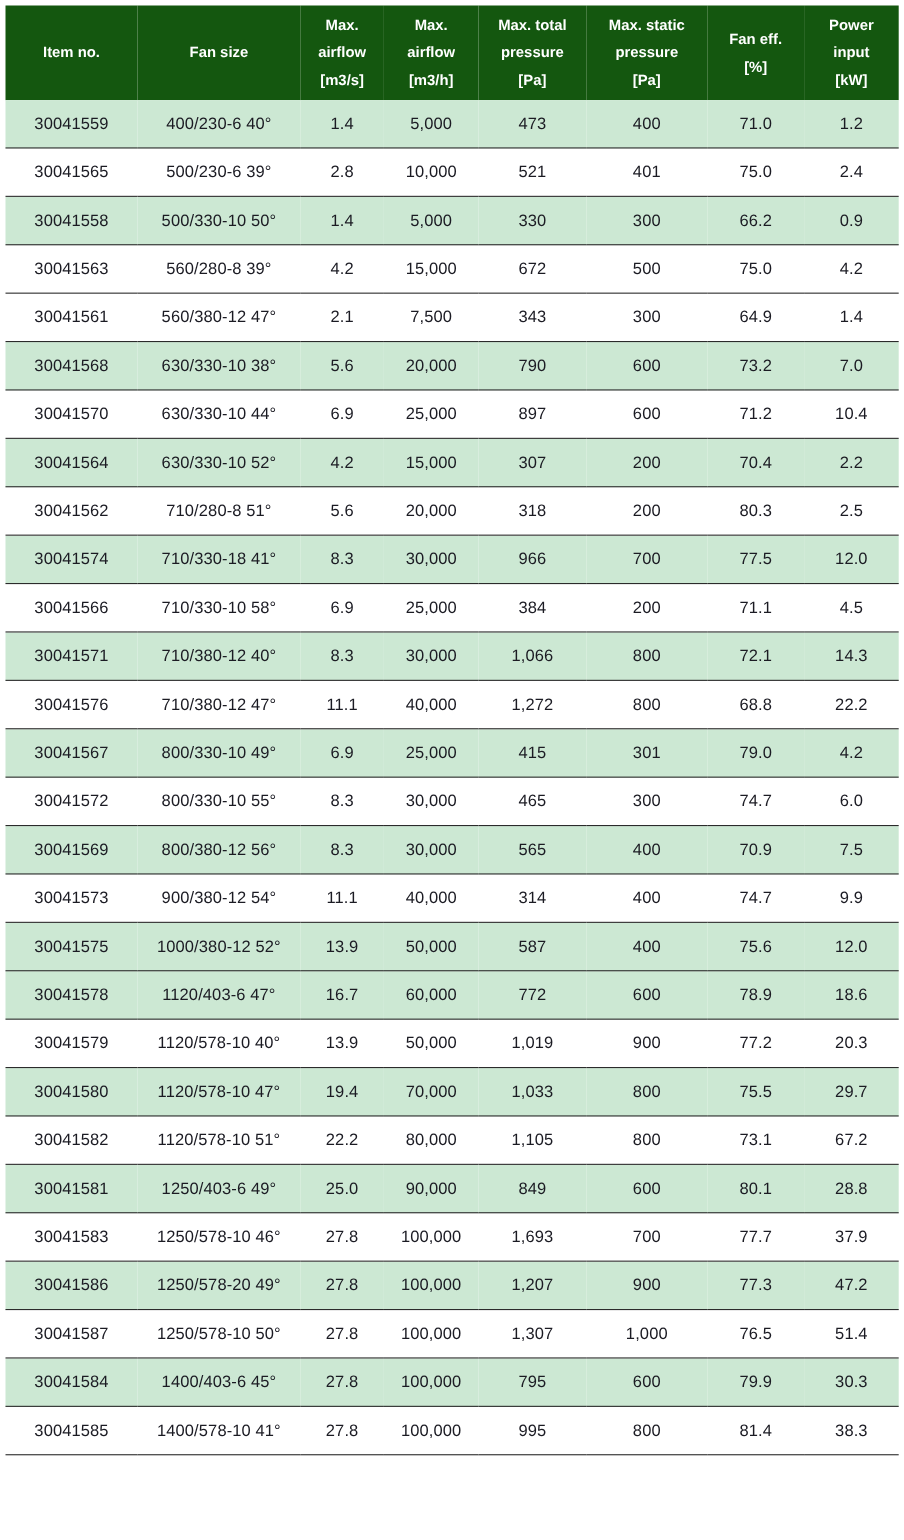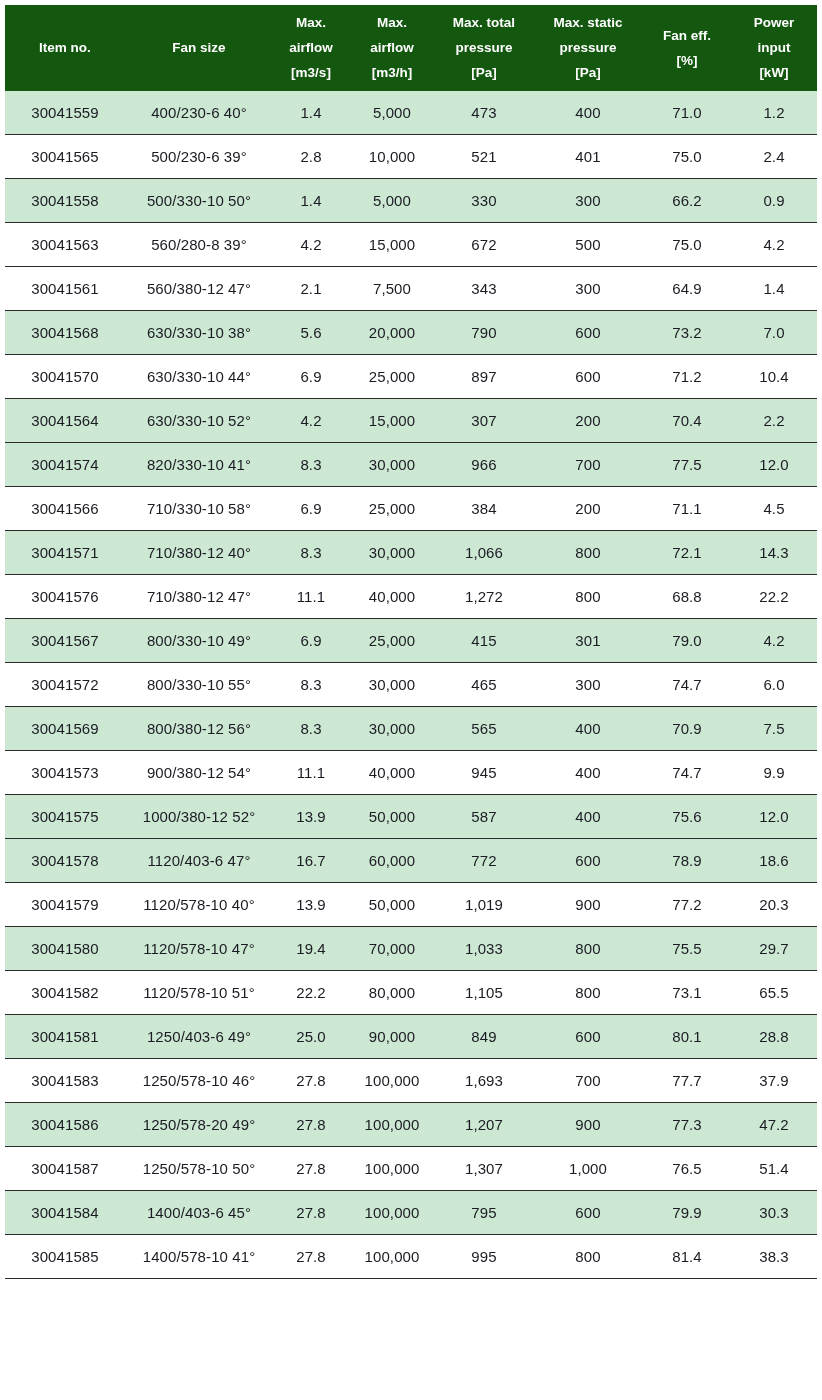--- a/index.html
+++ b/index.html
@@ -196,23 +196,33 @@
         <tr class="striped">
           <td>30041564</td>
           <td>630/330-10  52°</td>
           <td>4.2</td>
           <td>15,000</td>
           <td>307</td>
           <td>200</td>
           <td>70.4</td>
           <td>2.2</td>
         </tr>
+        <tr class="plain">
+          <td>30041562</td>
+          <td>710/280-8  51°</td>
+          <td>5.6</td>
+          <td>20,000</td>
+          <td>318</td>
+          <td>200</td>
+          <td>80.3</td>
+          <td>2.5</td>
+        </tr>
         <tr class="striped">
           <td>30041574</td>
-          <td>820/330-10  41°</td>
+          <td>710/330-18  41°</td>
           <td>8.3</td>
           <td>30,000</td>
           <td>966</td>
           <td>700</td>
           <td>77.5</td>
           <td>12.0</td>
         </tr>
         <tr class="plain">
           <td>30041566</td>
           <td>710/330-10  58°</td>
@@ -271,21 +281,21 @@
           <td>565</td>
           <td>400</td>
           <td>70.9</td>
           <td>7.5</td>
         </tr>
         <tr class="plain">
           <td>30041573</td>
           <td>900/380-12  54°</td>
           <td>11.1</td>
           <td>40,000</td>
-          <td>945</td>
+          <td>314</td>
           <td>400</td>
           <td>74.7</td>
           <td>9.9</td>
         </tr>
         <tr class="striped">
           <td>30041575</td>
           <td>1000/380-12  52°</td>
           <td>13.9</td>
           <td>50,000</td>
           <td>587</td>
@@ -324,21 +334,21 @@
           <td>29.7</td>
         </tr>
         <tr class="plain">
           <td>30041582</td>
           <td>1120/578-10  51°</td>
           <td>22.2</td>
           <td>80,000</td>
           <td>1,105</td>
           <td>800</td>
           <td>73.1</td>
-          <td>65.5</td>
+          <td>67.2</td>
         </tr>
         <tr class="striped">
           <td>30041581</td>
           <td>1250/403-6  49°</td>
           <td>25.0</td>
           <td>90,000</td>
           <td>849</td>
           <td>600</td>
           <td>80.1</td>
           <td>28.8</td>

